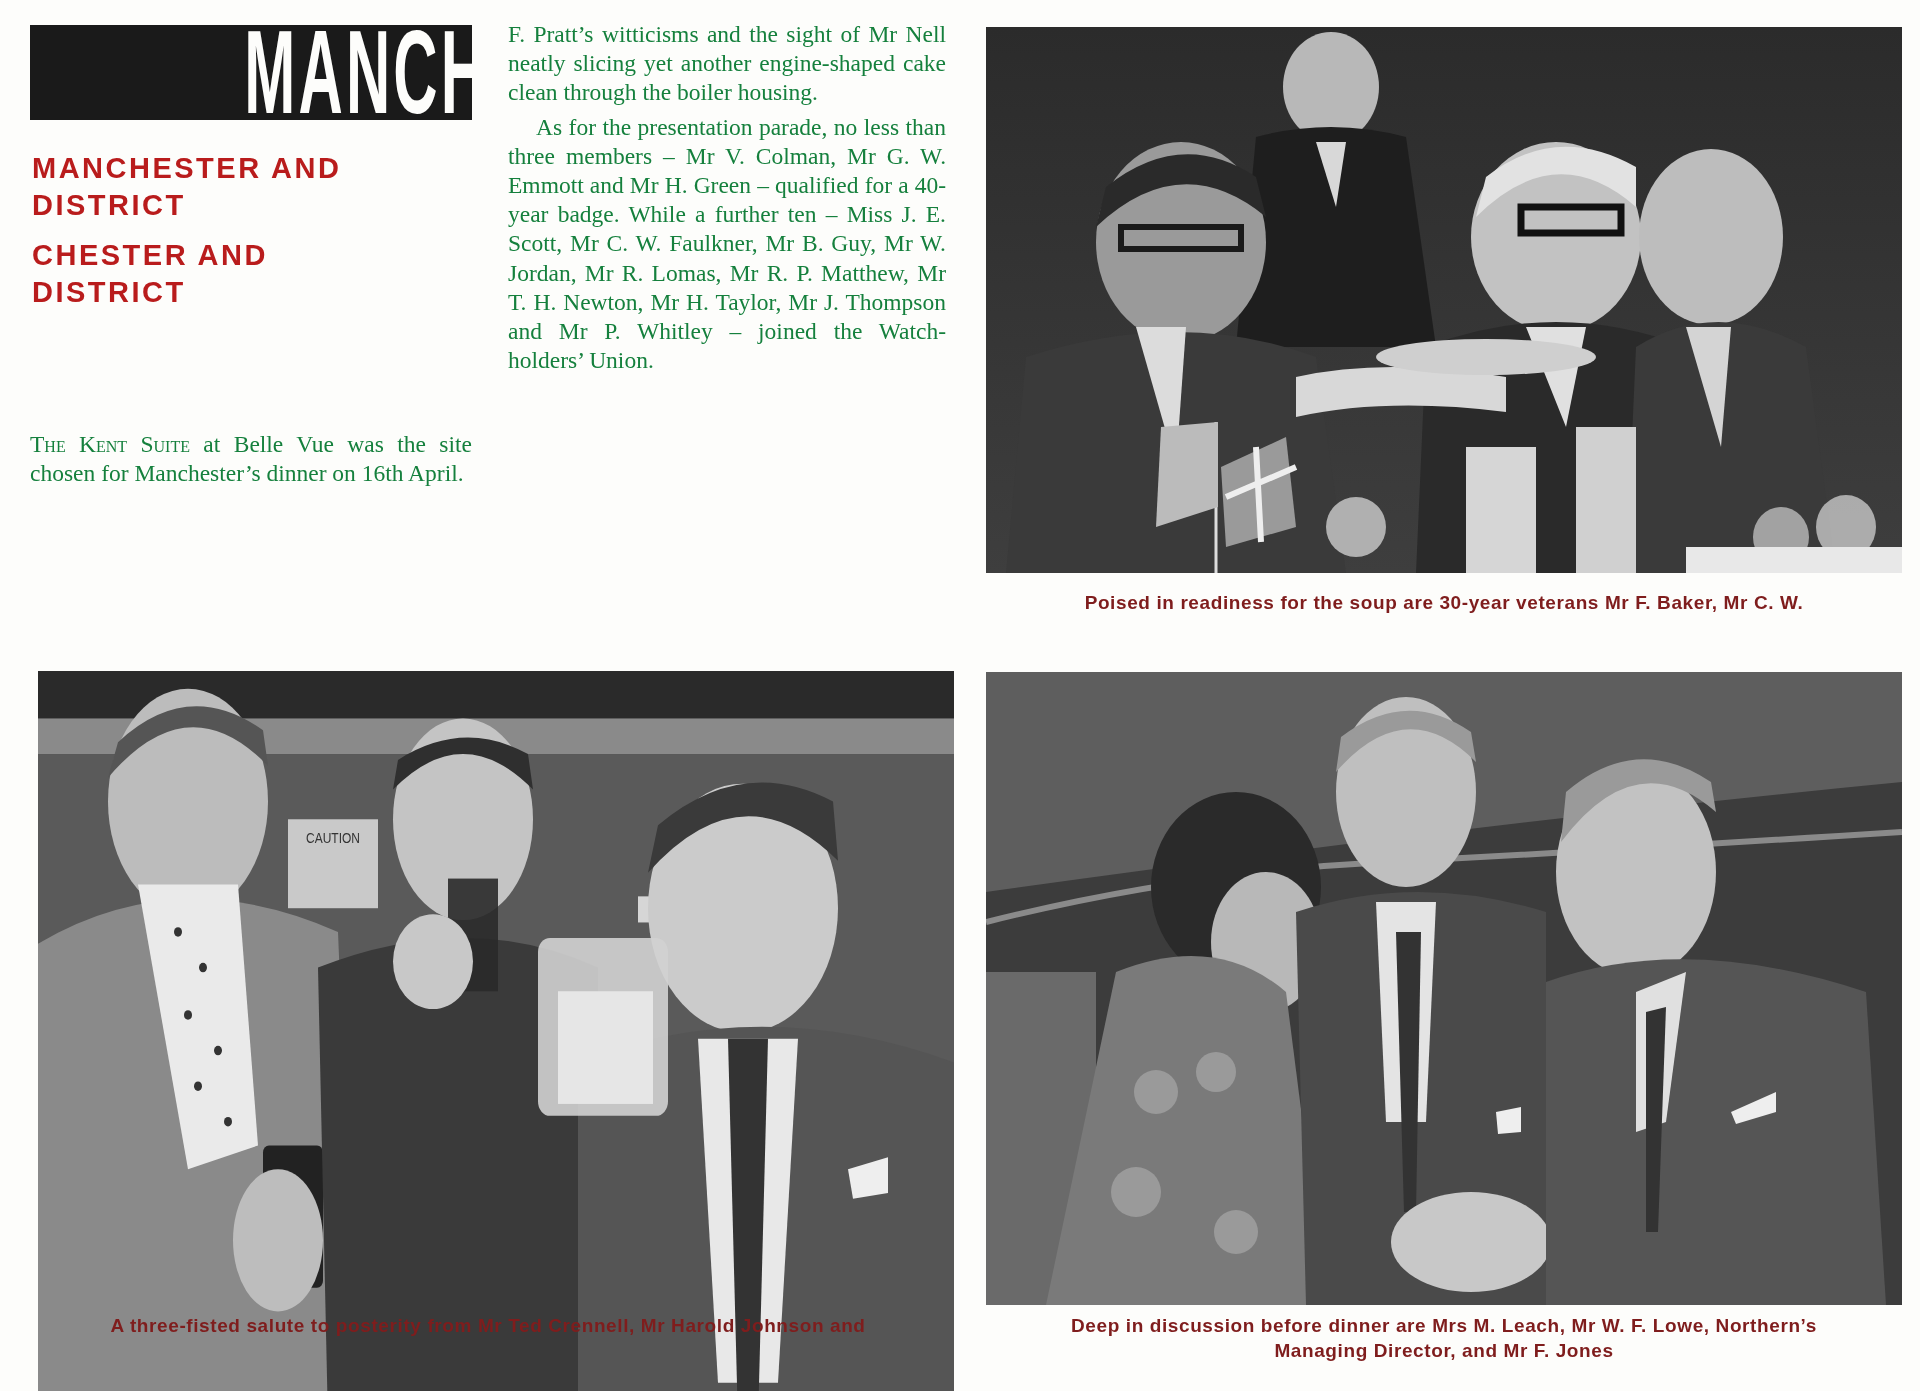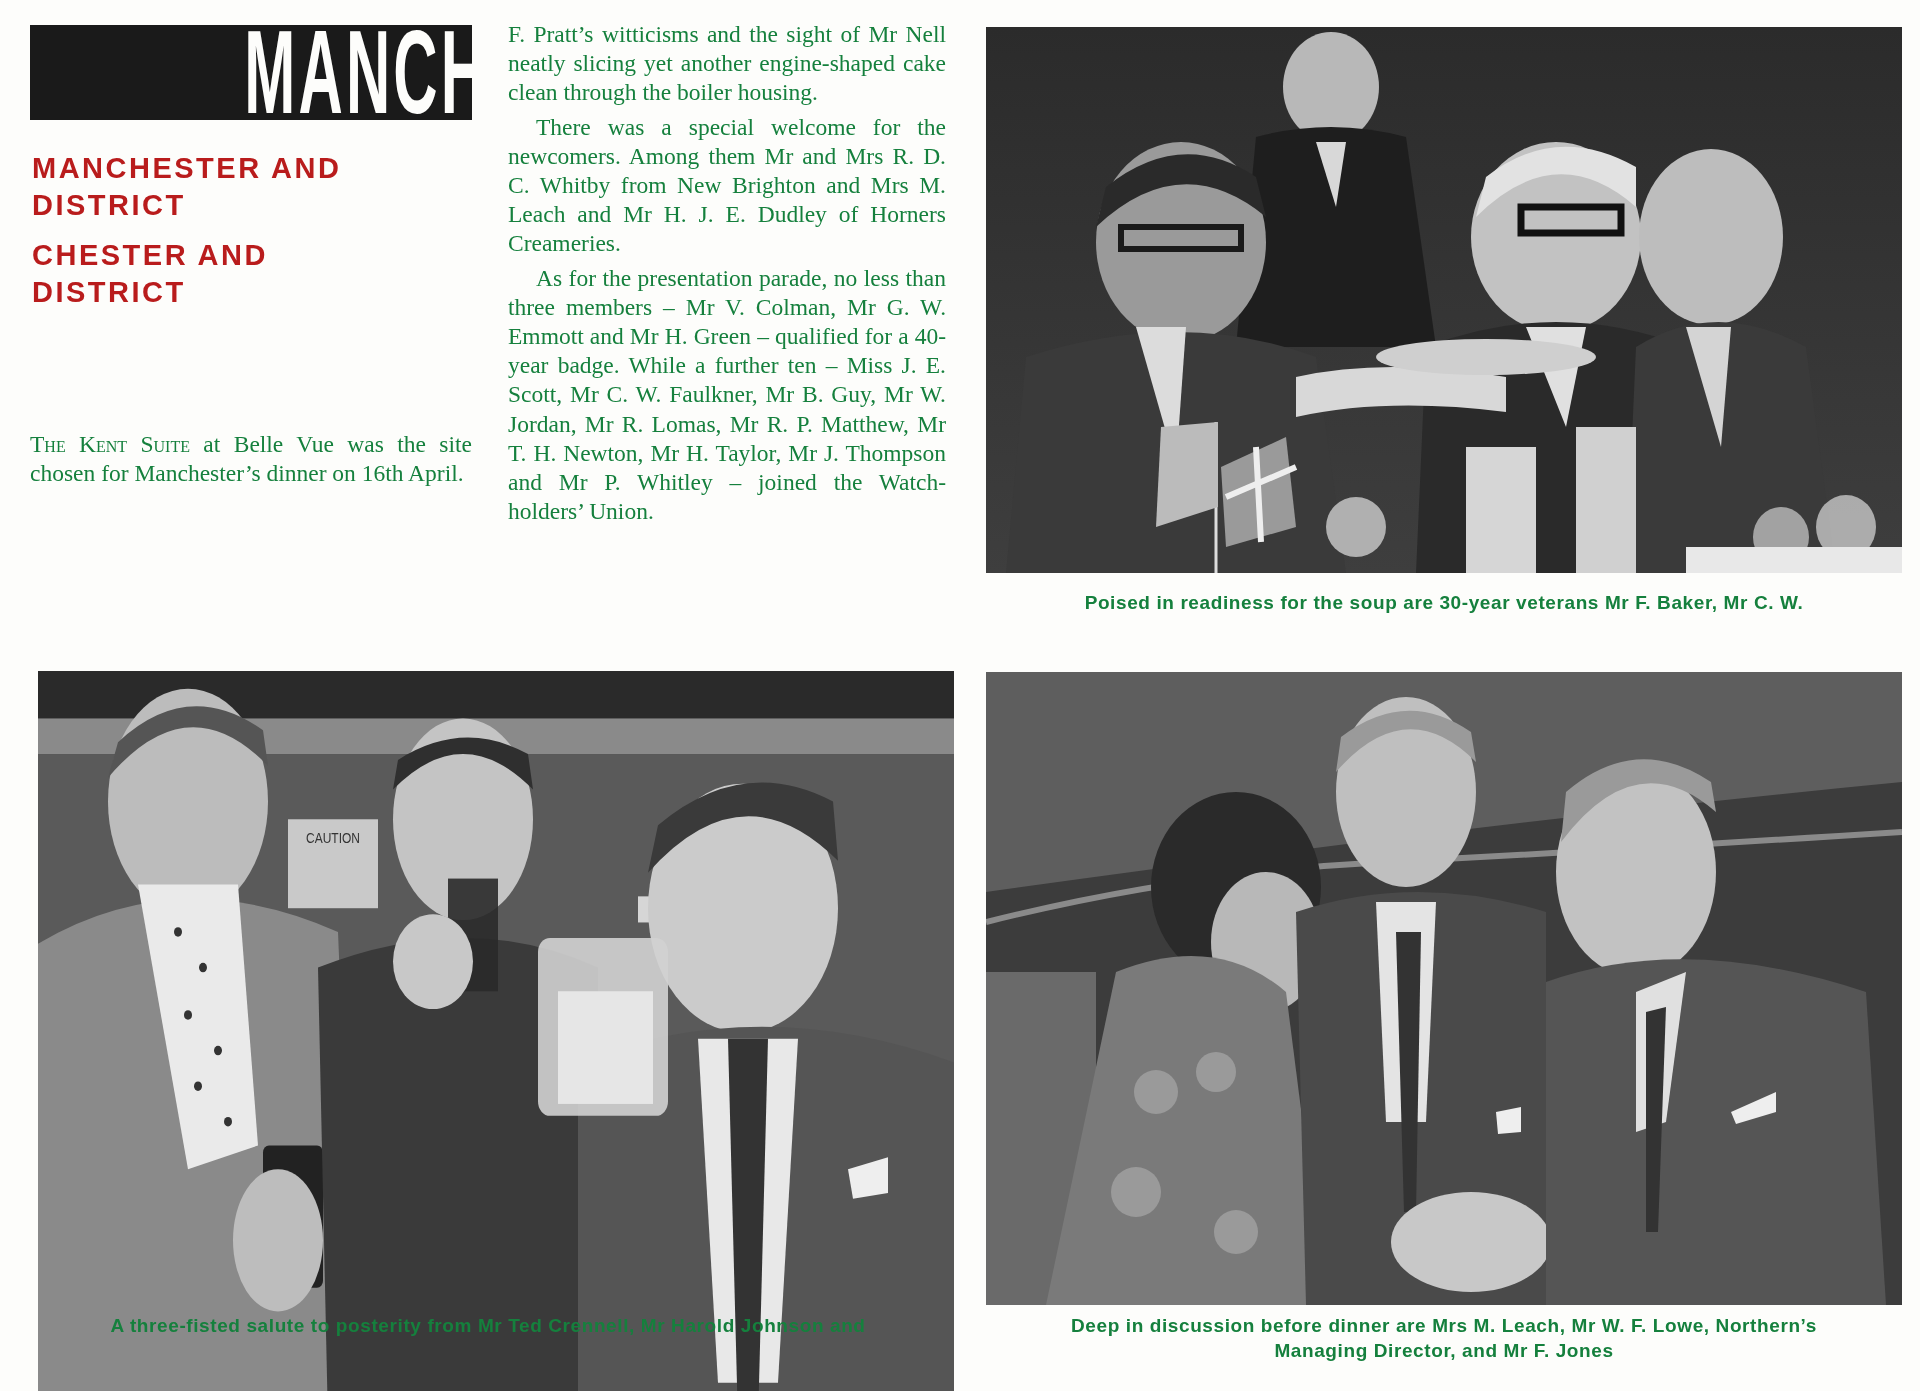--- a/index.html
+++ b/index.html
@@ -29,21 +29,21 @@
   .body-col {
     font-family:"Liberation Serif", serif; font-size:23.5px; line-height:29.2px;
     text-align:justify; color:#15803d;
   }
   .body-col p { margin:0 0 5px 0; text-indent:28px; }
   .body-col p.first { text-indent:0; }
   .body-col p.cont { text-indent:0; }
   .smallcaps { font-variant:small-caps; }
   .caption {
     font-family:"Liberation Sans", sans-serif; font-weight:bold;
-    font-size:19px; line-height:25px; text-align:center; color:#15803d;
+    font-size:19px; line-height:25px; text-align:center; color:#7f1d1d;
     letter-spacing:0.6px;
   }
   .photo {
     overflow:hidden; background:#4a4a4a;
   }
   .photo svg { display:block; width:100%; height:100%; }
 </style>
 </head>
 <body>
 
@@ -59,21 +59,20 @@
   <span>CHESTER AND</span><br>
   <span>DISTRICT</span>
 </h2>
 
 <div class="abs body-col" style="left:30px; top:430px; width:442px;">
   <p class="first"><span class="smallcaps">The Kent Suite</span><span> at Belle Vue was the site chosen for Manchester’s dinner on 16th April.</span></p>
 </div>
 
 <div class="abs body-col" style="left:508px; top:20px; width:438px;">
   <p class="cont">F. Pratt’s witticisms and the sight of Mr Nell neatly slicing yet another engine-shaped cake clean through the boiler housing.</p>
-  <p>There was a special welcome for the newcomers. Among them Mr and Mrs R. D. C. Whitby from New Brighton and Mrs M. Leach and Mr H. J. E. Dudley of Horners Creameries.</p>
   <p>As for the presentation parade, no less than three members – Mr V. Colman, Mr G. W. Emmott and Mr H. Green – qualified for a 40-year badge. While a further ten – Miss J. E. Scott, Mr C. W. Faulkner, Mr B. Guy, Mr W. Jordan, Mr R. Lomas, Mr R. P. Matthew, Mr T. H. Newton, Mr H. Taylor, Mr J. Thompson and Mr P. Whitley – joined the Watch-holders’ Union.</p>
 </div>
 
 <div class="abs photo" style="left:986px; top:27px; width:916px; height:546px;">
   <svg viewBox="0 0 916 546" preserveAspectRatio="none">
     <defs>
       <linearGradient id="bgA" x1="0" y1="0" x2="0" y2="1">
         <stop offset="0" stop-color="#2b2b2b"></stop>
           <stop offset="1" stop-color="#3e3e3e"></stop>
       </linearGradient>

